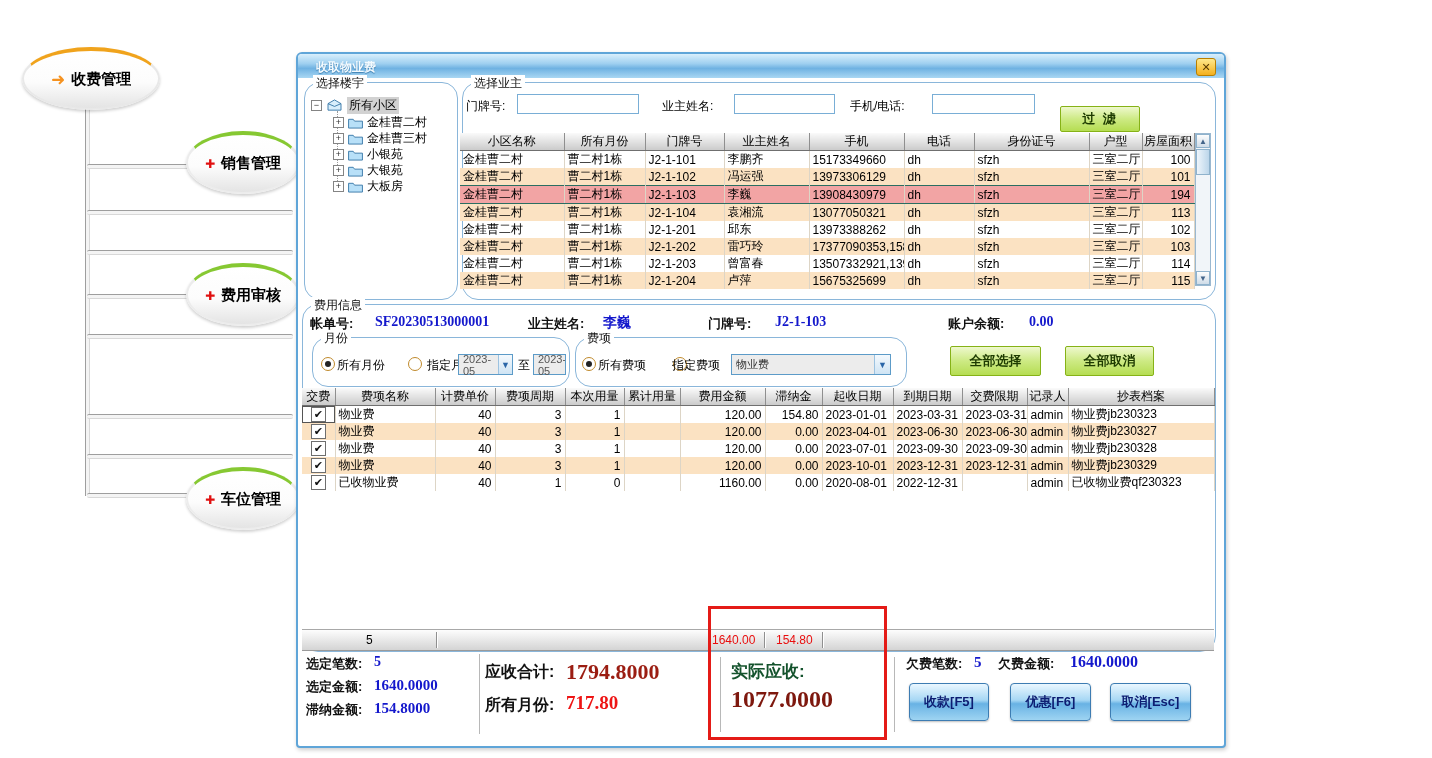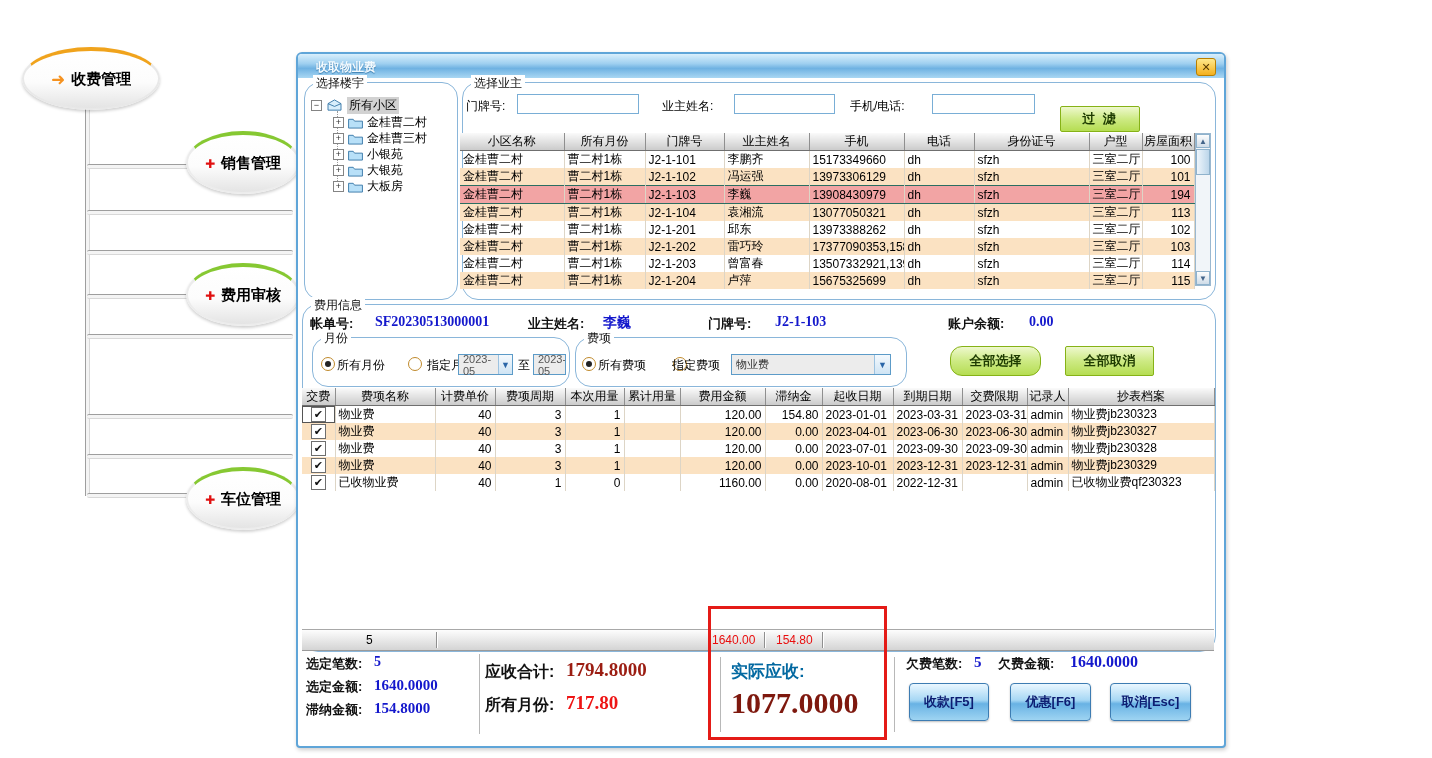--- a/index.html
+++ b/index.html
@@ -335,21 +335,21 @@
       <span class="gtitle">费项</span>
       <span class="radio on abs" style="left:6px;top:19px;"></span>
       <span class="abs" style="left:22px;top:19px;">所有费项</span>
       <span class="radio abs" style="left:80px;top:19px;"></span>
       <span class="abs" style="left:96px;top:19px;">指定费项</span>
       <div class="dd" style="left:155px;top:16px;width:160px;color:#333;">
         <span>物业费</span>
         <span class="ar">▼</span>
       </div>
     </div>
-    <div class="btn-green" style="left:652px;top:292px;width:89px;height:28px;letter-spacing:0;border-radius:12px;">全部选择</div>
+    <div class="btn-green" style="left:652px;top:292px;width:89px;height:28px;letter-spacing:0;">全部选择</div>
     <div class="btn-green" style="left:767px;top:292px;width:87px;height:28px;letter-spacing:0;">全部取消</div>
 
     <div class="abs" style="left:4px;top:334px;width:912px;height:241px;background:#fff;border-top:1px solid #bbb;"></div>
     <table class="tbl-fee abs focus-first" style="left:4px;top:334px;width:912px;">
       <colgroup>
           <col style="width:33px">
           <col style="width:100px">
           <col style="width:60px">
           <col style="width:70px">
           <col style="width:59px">
@@ -470,28 +470,28 @@
     <span class="lb" style="left:8px;top:601px;">选定笔数:</span>
     <span class="abs bluev" style="left:76px;top:600px;font-size:14px;">5</span>
     <span class="lb" style="left:8px;top:624px;">选定金额:</span>
     <span class="abs bluev" style="left:76px;top:623px;font-size:15px;">1640.0000</span>
     <span class="lb" style="left:8px;top:647px;">滞纳金额:</span>
     <span class="abs bluev" style="left:76px;top:646px;font-size:15px;">154.8000</span>
 
     <div class="vdiv" style="left:181px;top:600px;height:80px;"></div>
 
     <span class="lb" style="left:187px;top:608px;font-size:16px;">应收合计:</span>
-    <span class="abs bigred" style="left:268px;top:605px;font-size:19px;">1794.8000</span>
+    <span class="abs bigred" style="left:268px;top:605px;font-size:22px;">1794.8000</span>
     <span class="lb" style="left:187px;top:641px;font-size:16px;">所有月份:</span>
     <span class="abs brightred" style="left:268px;top:638px;font-size:19px;">717.80</span>
 
     <div class="vdiv" style="left:422px;top:603px;height:75px;"></div>
 
-    <span class="lb" style="left:433px;top:606px;font-size:17px;color:#0369a1;">实际应收:</span>
-    <span class="abs bigred" style="left:433px;top:632px;font-size:30px;color:#7e180e;">1077.0000</span>
+    <span class="lb" style="left:433px;top:606px;font-size:17px;color:#14532d;">实际应收:</span>
+    <span class="abs bigred" style="left:433px;top:632px;font-size:24px;color:#7e180e;">1077.0000</span>
 
     <div class="vdiv" style="left:596px;top:603px;height:75px;"></div>
 
     <span class="lb" style="left:608px;top:601px;">欠费笔数:</span>
     <span class="abs bluev" style="left:676px;top:600px;font-size:15px;">5</span>
     <span class="lb" style="left:700px;top:601px;">欠费金额:</span>
     <span class="abs bluev" style="left:772px;top:599px;font-size:16px;">1640.0000</span>
 
     <div class="btn-blue" style="left:611px;top:629px;width:78px;height:36px;">收款[F5]</div>
     <div class="btn-blue" style="left:712px;top:629px;width:79px;height:36px;">优惠[F6]</div>

